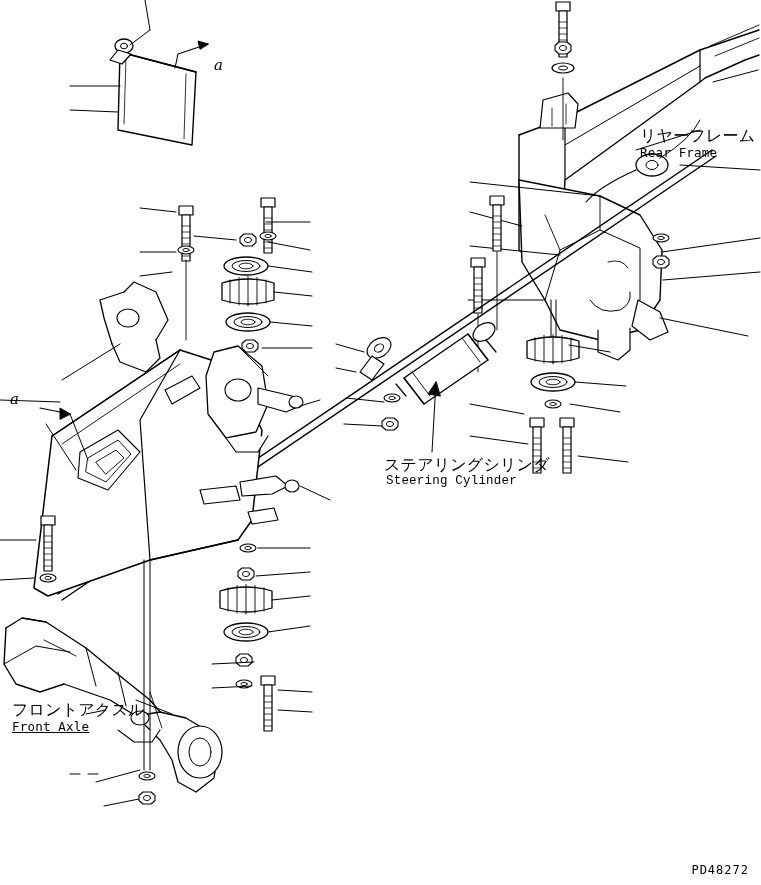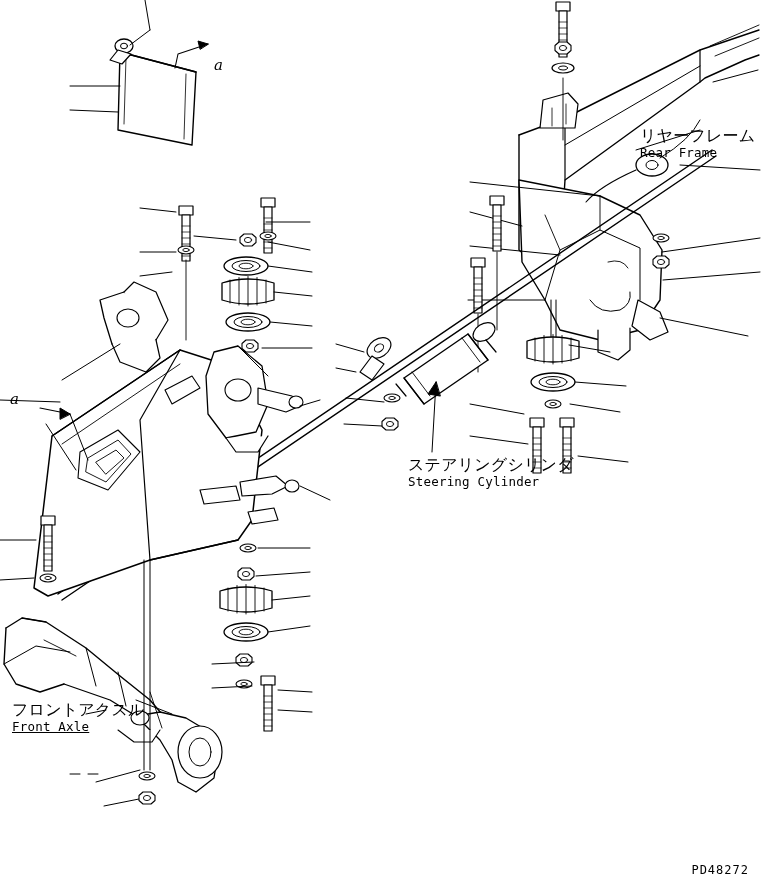--- a/index.html
+++ b/index.html
@@ -358,22 +358,22 @@
           <use href="#smallnut"></use>
         </g>
     </g>
 
   </g>
 </svg>
 
 <div class="lbl jp" style="left:640px; top:126px;">リヤーフレーム</div>
 <div class="lbl" style="left:640px; top:145px;">Rear Frame</div>
 
-<div class="lbl jp" style="left:408px; top:455px;text-align:right;">ステアリングシリンダ</div>
-<div class="lbl" style="left:408px; top:474px;">Steering Cylinder</div>
+<div class="lbl jp" style="left:384px; top:455px;text-align:right;">ステアリングシリンダ</div>
+<div class="lbl" style="left:386px; top:474px;font-family:Liberation Mono, monospace;">Steering Cylinder</div>
 
 <div class="lbl jp" style="left:12px; top:700px;">フロントアクスル</div>
 <div class="lbl" style="left:12px; top:719px;text-decoration:underline;">Front Axle</div>
 
 <div class="callout" style="left:214px; top:56px;">a</div>
 <div class="callout" style="left:10px; top:390px;">a</div>
 
 <div class="partno">PD48272</div>
 
 </body></html>

